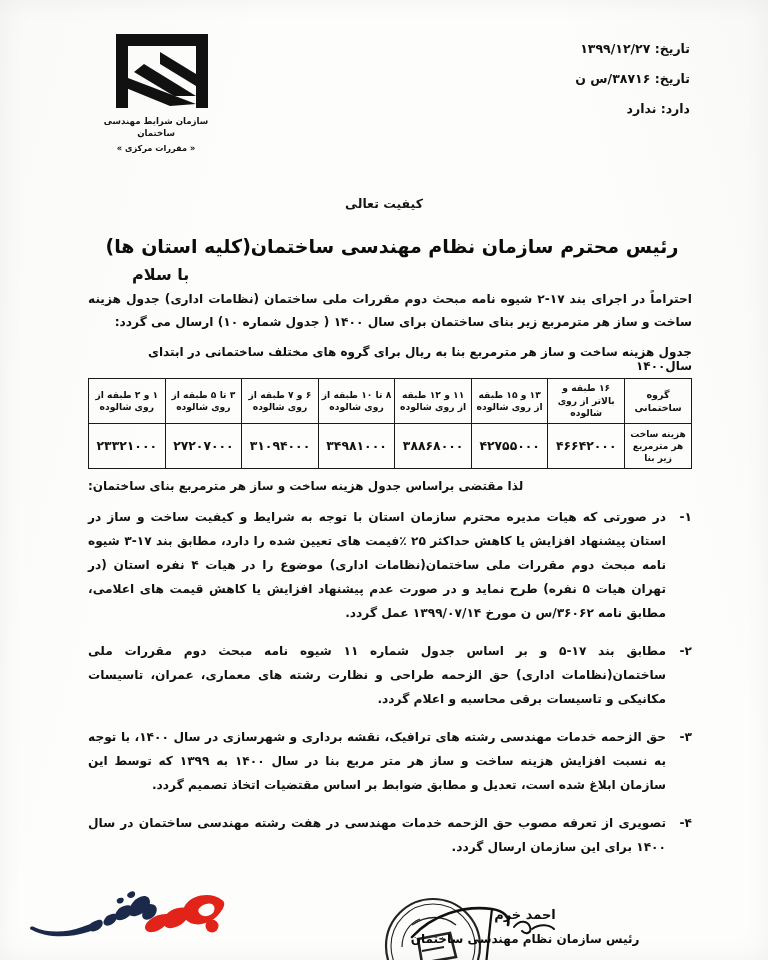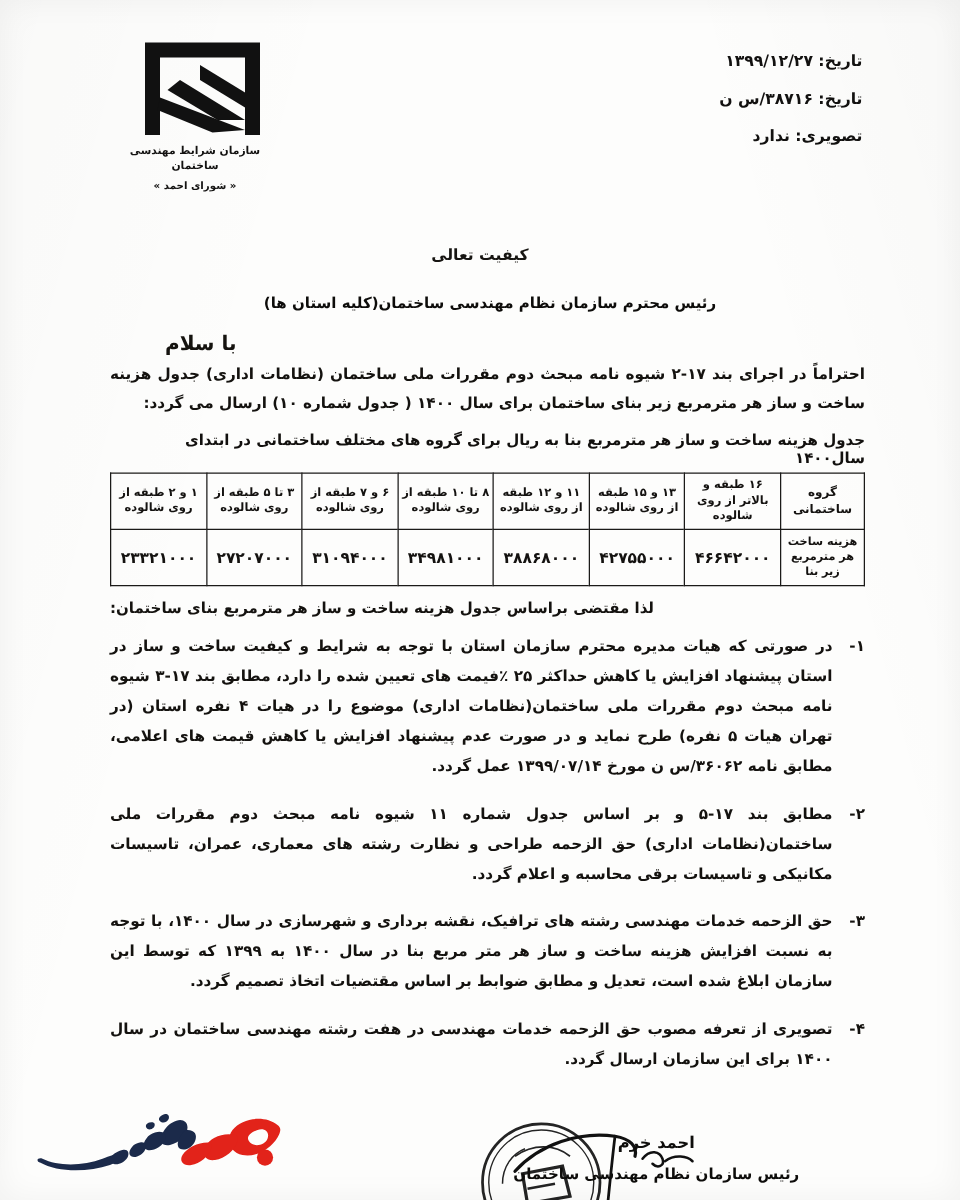--- a/index.html
+++ b/index.html
@@ -84,21 +84,21 @@
     font-size: 12.5px;
     font-weight: 600;
     letter-spacing: 0.4px;
     color: #171512;
   }
   .addressee {
     position: absolute;
     top: 235px;
     right: 16px; left: 0;
     text-align: center;
-    font-size: 12px;
+    font-size: 19px;
     font-weight: 800;
     letter-spacing: -0.1px;
     color: #0d0c0a;
     margin-left: 32px;
   }
   .salutation {
     position: absolute;
     top: 265px;
     right: 0;
     left: 132px;
@@ -245,37 +245,37 @@
     <div class="meta-lines">
       <div class="meta-line">
         <span class="lbl">تاریخ</span>:
         <span>۱۳۹۹/۱۲/۲۷</span>
       </div>
       <div class="meta-line">
         <span class="lbl">تاریخ</span>:
         <span>۳۸۷۱۶/س ن</span>
       </div>
       <div class="meta-line">
-        <span>تصویری</span>:
+        <span>دارد</span>:
         <span>ندارد</span>
       </div>
     </div>
 
     <div class="org-logo">
       <svg class="org-mark" viewBox="0 0 112 82">
 
         <path d="M16 4 H96 V16 H28 V78 H16 Z" fill="#111111"></path>
         <path d="M96 4 H108 V78 H96 Z" fill="#111111"></path>
 
         <path d="M60 22 L96 44 L96 56 L60 34 Z" fill="#111111"></path>
         <path d="M44 34 L96 66 L74 66 L34 42 Z" fill="#111111"></path>
         <path d="M28 48 L96 74 L70 76 L26 58 Z" fill="#111111"></path>
       </svg>
       <div class="org-name">سازمان شرایط مهندسی ساختمان</div>
-      <div class="org-name org-sub">« شورای احمد »</div>
+      <div class="org-name org-sub">« مقررات مرکزی »</div>
     </div>
   </div>
 
   <div class="basmala">کیفیت تعالی</div>
   <div class="addressee">رئیس محترم سازمان نظام مهندسی ساختمان(کلیه استان ها)</div>
   <div class="salutation">با سلام</div>
 
   <div class="body-wrap">
 
     <div class="intro">احتراماً در اجرای بند ۱۷-۲ شیوه نامه مبحث دوم مقررات ملی ساختمان (نظامات اداری) جدول هزینه ساخت و ساز هر مترمربع زیر بنای ساختمان برای سال ۱۴۰۰ ( جدول شماره ۱۰) ارسال می گردد:</div>

